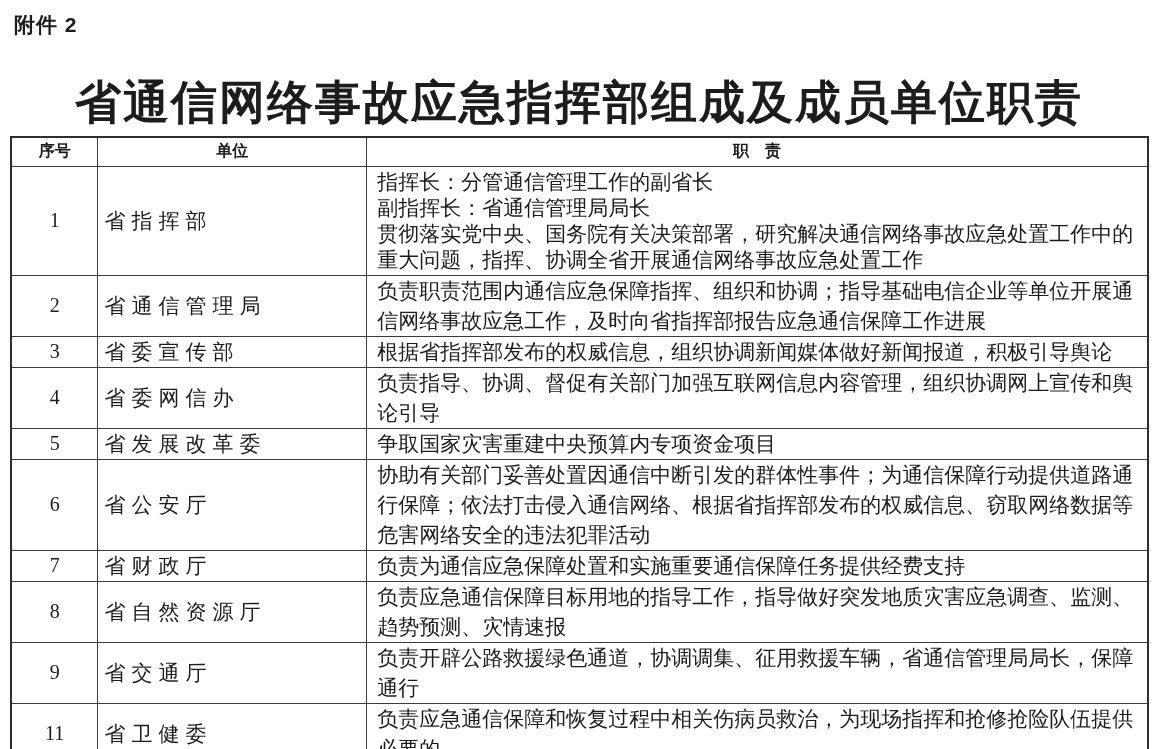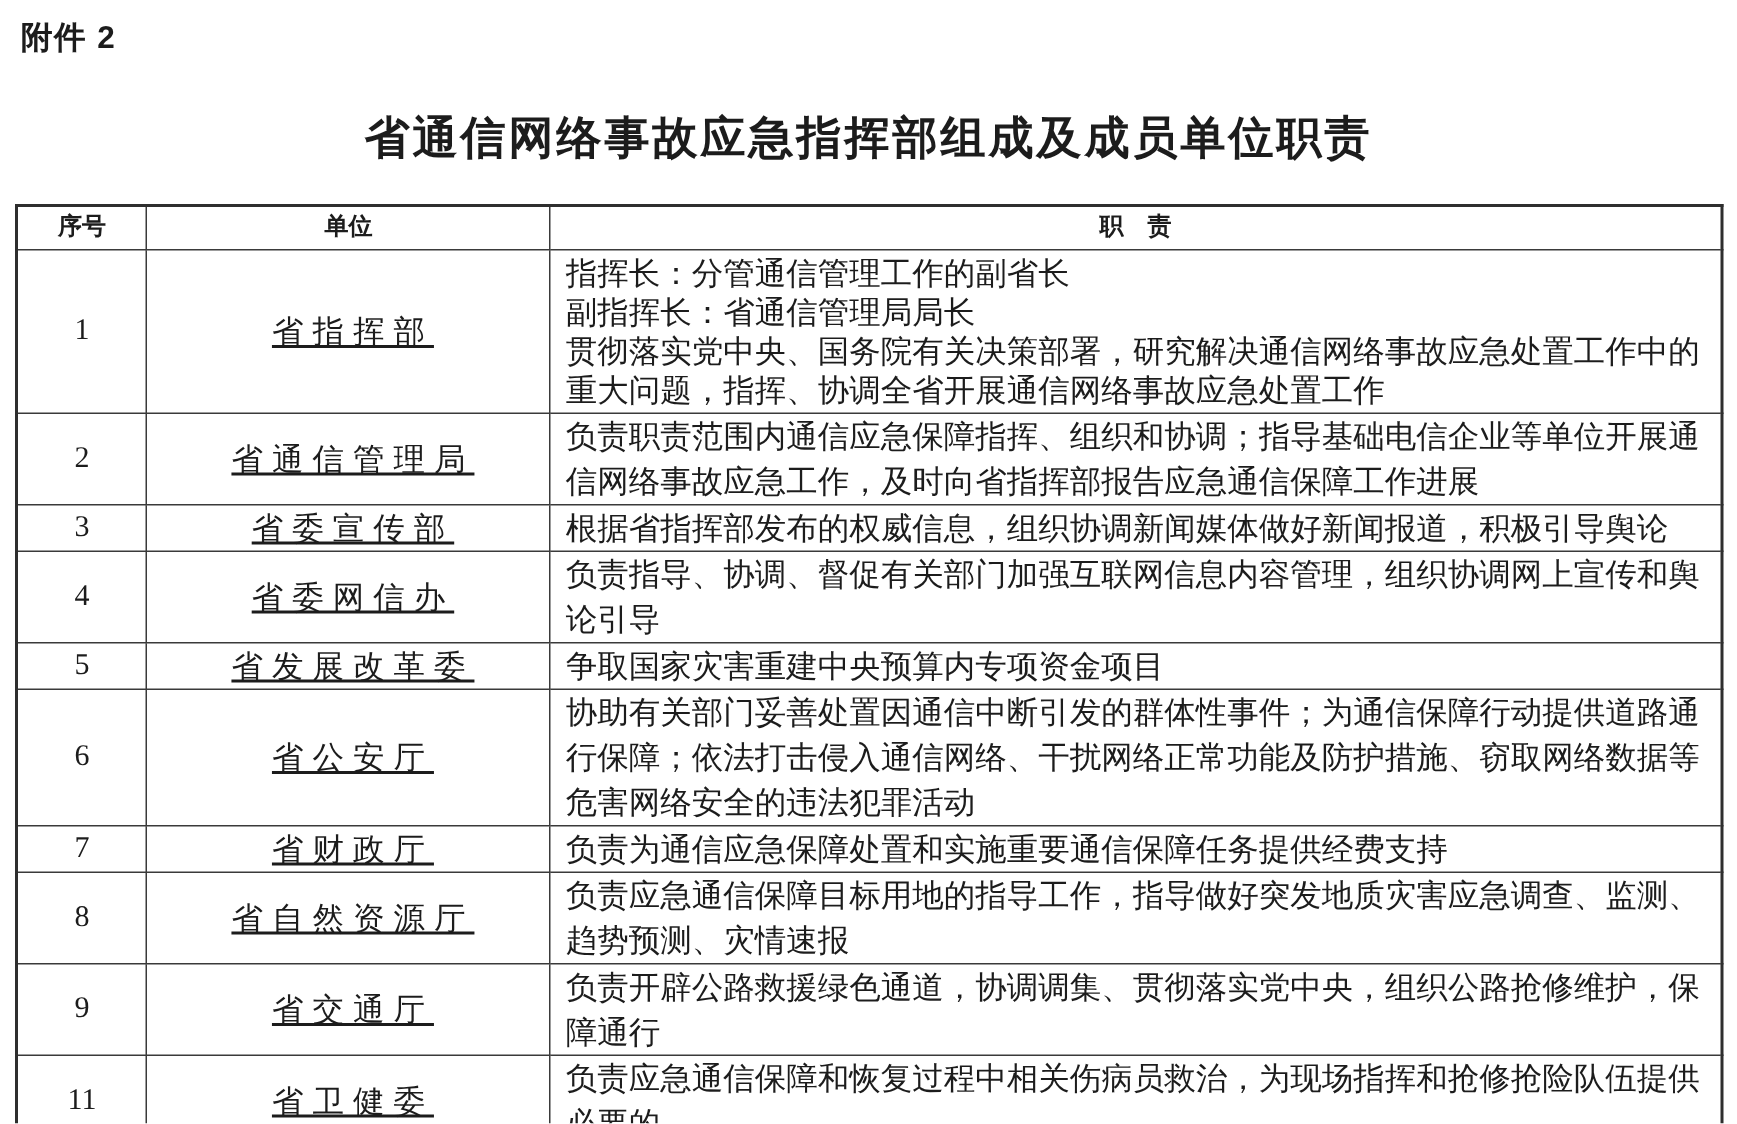--- a/index.html
+++ b/index.html
@@ -27,21 +27,21 @@
     text-align: center;
   }
   .doc-title {
     position: absolute;
     top: 72px;
     left: 0;
     width: 100%;
     text-align: center;
     font-family: "Liberation Serif", serif;
     font-weight: bold;
-    font-size: 30px;
+    font-size: 46px;
     letter-spacing: 2px;
     white-space: nowrap;
   }
   table.duty-table {
     position: absolute;
     top: 136px;
     left: 10px;
     width: 1139px;
     border-collapse: collapse;
     table-layout: fixed;
@@ -61,26 +61,25 @@
   }
   .col-no   { width: 77px; }
   .col-unit { width: 238px; margin-left: 32px; }
   .col-duty { width: 692px; }
   .cell-no {
     text-align: center;
     font-size: 20px;
     padding: 0;
   }
   .cell-unit {
-    text-align: center;
+    text-align: left;
     font-size: 21px;
     letter-spacing: 6px;
     text-indent: 6px;
     padding: 0;
-    text-decoration: underline;
   }
   .cell-duty {
     font-size: 21px;
     line-height: 30px;
     padding: 0 10px;
     text-align: left;
   }
   
   tbody tr:nth-child(1) .cell-duty { line-height: 26px; padding-top: 2px; padding-bottom: 2px; }
   .duty-line { display: block; }
@@ -142,21 +141,21 @@
     <td class="cell-unit">省发展改革委</td>
     <td class="cell-duty">
             <span class="duty-line">争取国家灾害重建中央预算内专项资金项目</span>
           </td>
   </tr>
 
   <tr>
     <td class="cell-no">6</td>
     <td class="cell-unit">省公安厅</td>
     <td class="cell-duty">
-            <span class="duty-line">协助有关部门妥善处置因通信中断引发的群体性事件；为通信保障行动提供道路通行保障；依法打击侵入通信网络、干扰网络正常功能及防护措施、窃取网络数据等危害网络安全的违法犯罪活动</span>
+            <span class="duty-line">协助有关部门妥善处置因通信中断引发的群体性事件；为通信保障行动提供道路通行保障；依法打击侵入通信网络、根据省指挥部发布的权威信息、窃取网络数据等危害网络安全的违法犯罪活动</span>
           </td>
   </tr>
 
   <tr>
     <td class="cell-no">7</td>
     <td class="cell-unit">省财政厅</td>
     <td class="cell-duty">
             <span class="duty-line">负责为通信应急保障处置和实施重要通信保障任务提供经费支持</span>
           </td>
   </tr>
@@ -166,21 +165,21 @@
     <td class="cell-unit">省自然资源厅</td>
     <td class="cell-duty">
             <span class="duty-line">负责应急通信保障目标用地的指导工作，指导做好突发地质灾害应急调查、监测、趋势预测、灾情速报</span>
           </td>
   </tr>
 
   <tr>
     <td class="cell-no">9</td>
     <td class="cell-unit">省交通厅</td>
     <td class="cell-duty">
-            <span class="duty-line">负责开辟公路救援绿色通道，协调调集、贯彻落实党中央，组织公路抢修维护，保障通行</span>
+            <span class="duty-line">负责开辟公路救援绿色通道，协调调集、征用救援车辆，省通信管理局局长，保障通行</span>
           </td>
   </tr>
 
 
   <tr>
     <td class="cell-no">11</td>
     <td class="cell-unit">省卫健委</td>
     <td class="cell-duty">
             <span class="duty-line">负责应急通信保障和恢复过程中相关伤病员救治，为现场指挥和抢修抢险队伍提供必要的</span>
           </td>

